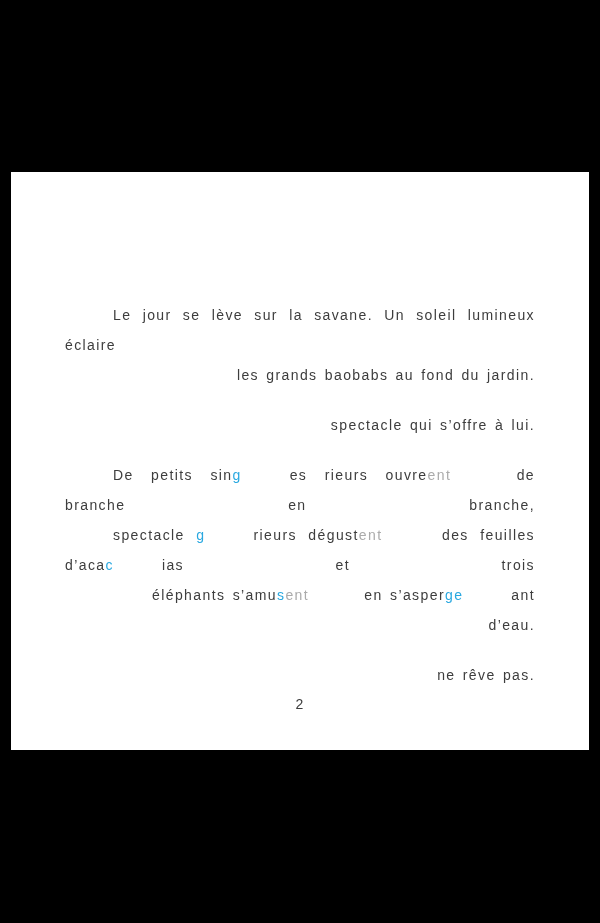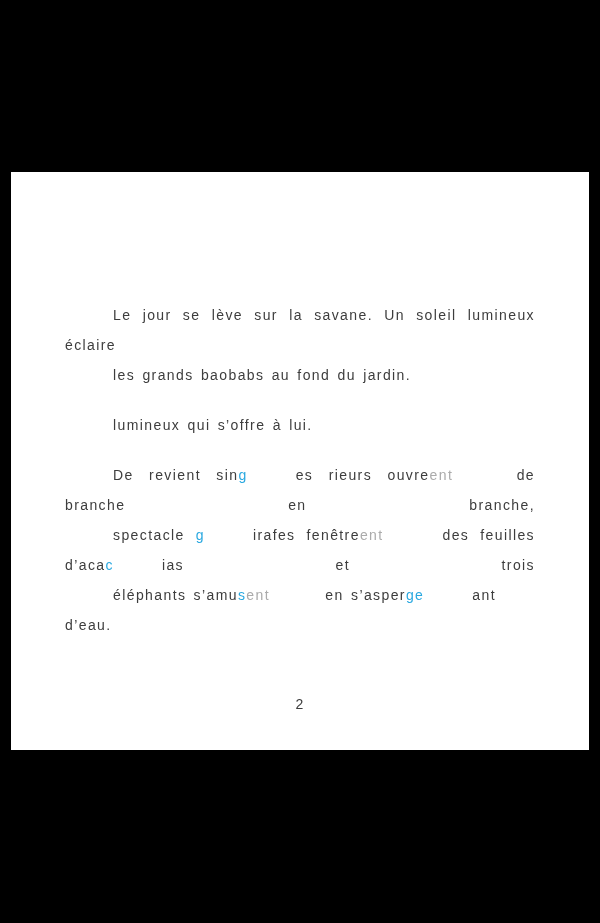--- a/index.html
+++ b/index.html
@@ -33,21 +33,21 @@
     left:54px;right:54px;top:128px;
   }
   .paragraph{margin:0 0 20px 0;}
   .paragraph:last-child{margin-bottom:0;}
   .line{
     font-size:14px;
     line-height:30px;
     letter-spacing:1.4px;
     word-spacing:2px;
     color:var(--text);
-    text-align:left;
+    text-align:right;
   }
   .line.justify{
     text-align:justify;
     text-align-last:justify;
   }
   .seg.c-normal{color:var(--text);margin-left:48px;}
   .seg.c-blue{color:var(--highlight_blue);}
   .seg.c-gray{color:var(--muted_gray);margin-top:32px;}
   .page-num{
     position:absolute;
@@ -63,25 +63,26 @@
 <body>
 
 <div class="backdrop">
   <div class="paper">
     <div class="text-block">
         <div class="paragraph">
           <div class="line justify"><span class="seg c-normal">Le jour se lève sur la savane. Un soleil lumineux éclaire</span></div>
           <div class="line"><span class="seg c-normal">les grands baobabs au fond du jardin.</span></div>
         </div>
         <div class="paragraph">
-          <div class="line"><span class="seg c-normal">lumineux qui s’offre à lui.</span></div>
+          <div class="line"><span class="seg c-normal">spectacle qui s’offre à lui.</span></div>
         </div>
         <div class="paragraph">
-          <div class="line justify"><span class="seg c-normal">De revient sin</span><span class="seg c-blue">g</span><span class="seg c-normal">es rieurs ouvre</span><span class="seg c-gray">ent</span><span class="seg c-normal"> de branche en branche,</span></div>
-          <div class="line justify"><span class="seg c-normal">spectacle </span><span class="seg c-blue">g</span><span class="seg c-normal">irafes fenêtre</span><span class="seg c-gray">ent</span><span class="seg c-normal"> des feuilles d’aca</span><span class="seg c-blue">c</span><span class="seg c-normal">ias et trois</span></div>
+          <div class="line justify"><span class="seg c-normal">De petits sin</span><span class="seg c-blue">g</span><span class="seg c-normal">es rieurs ouvre</span><span class="seg c-gray">ent</span><span class="seg c-normal"> de branche en branche,</span></div>
+          <div class="line justify"><span class="seg c-normal">spectacle </span><span class="seg c-blue">g</span><span class="seg c-normal">rieurs dégust</span><span class="seg c-gray">ent</span><span class="seg c-normal"> des feuilles d’aca</span><span class="seg c-blue">c</span><span class="seg c-normal">ias et trois</span></div>
           <div class="line"><span class="seg c-normal">éléphants s’amu</span><span class="seg c-blue">s</span><span class="seg c-gray">ent</span><span class="seg c-normal"> en s’asper</span><span class="seg c-blue">ge</span><span class="seg c-normal">ant d’eau.</span></div>
         </div>
         <div class="paragraph">
+          <div class="line"><span class="seg c-normal">ne rêve pas.</span></div>
         </div>
       </div>
     <div class="page-num">2</div>
   </div>
 </div>
 
 </body></html>

